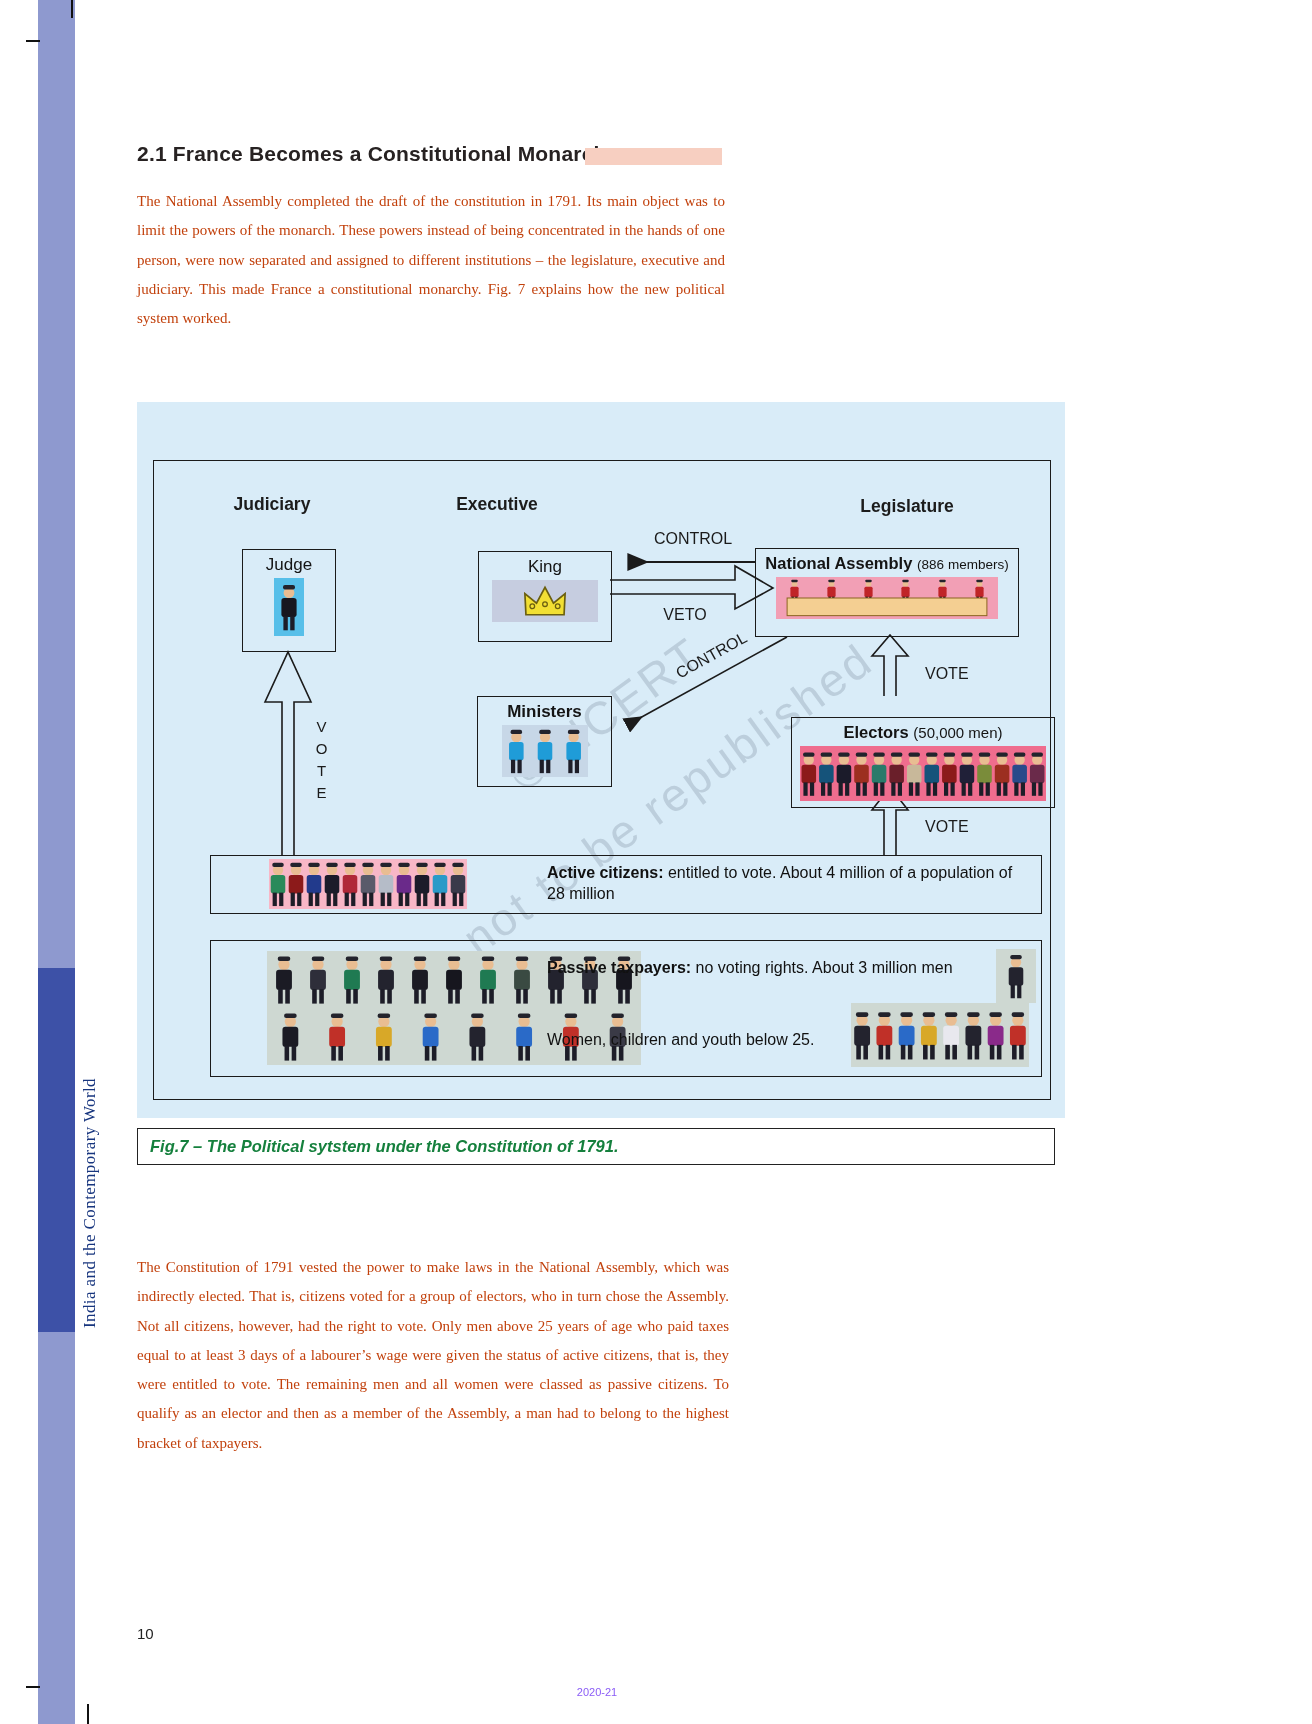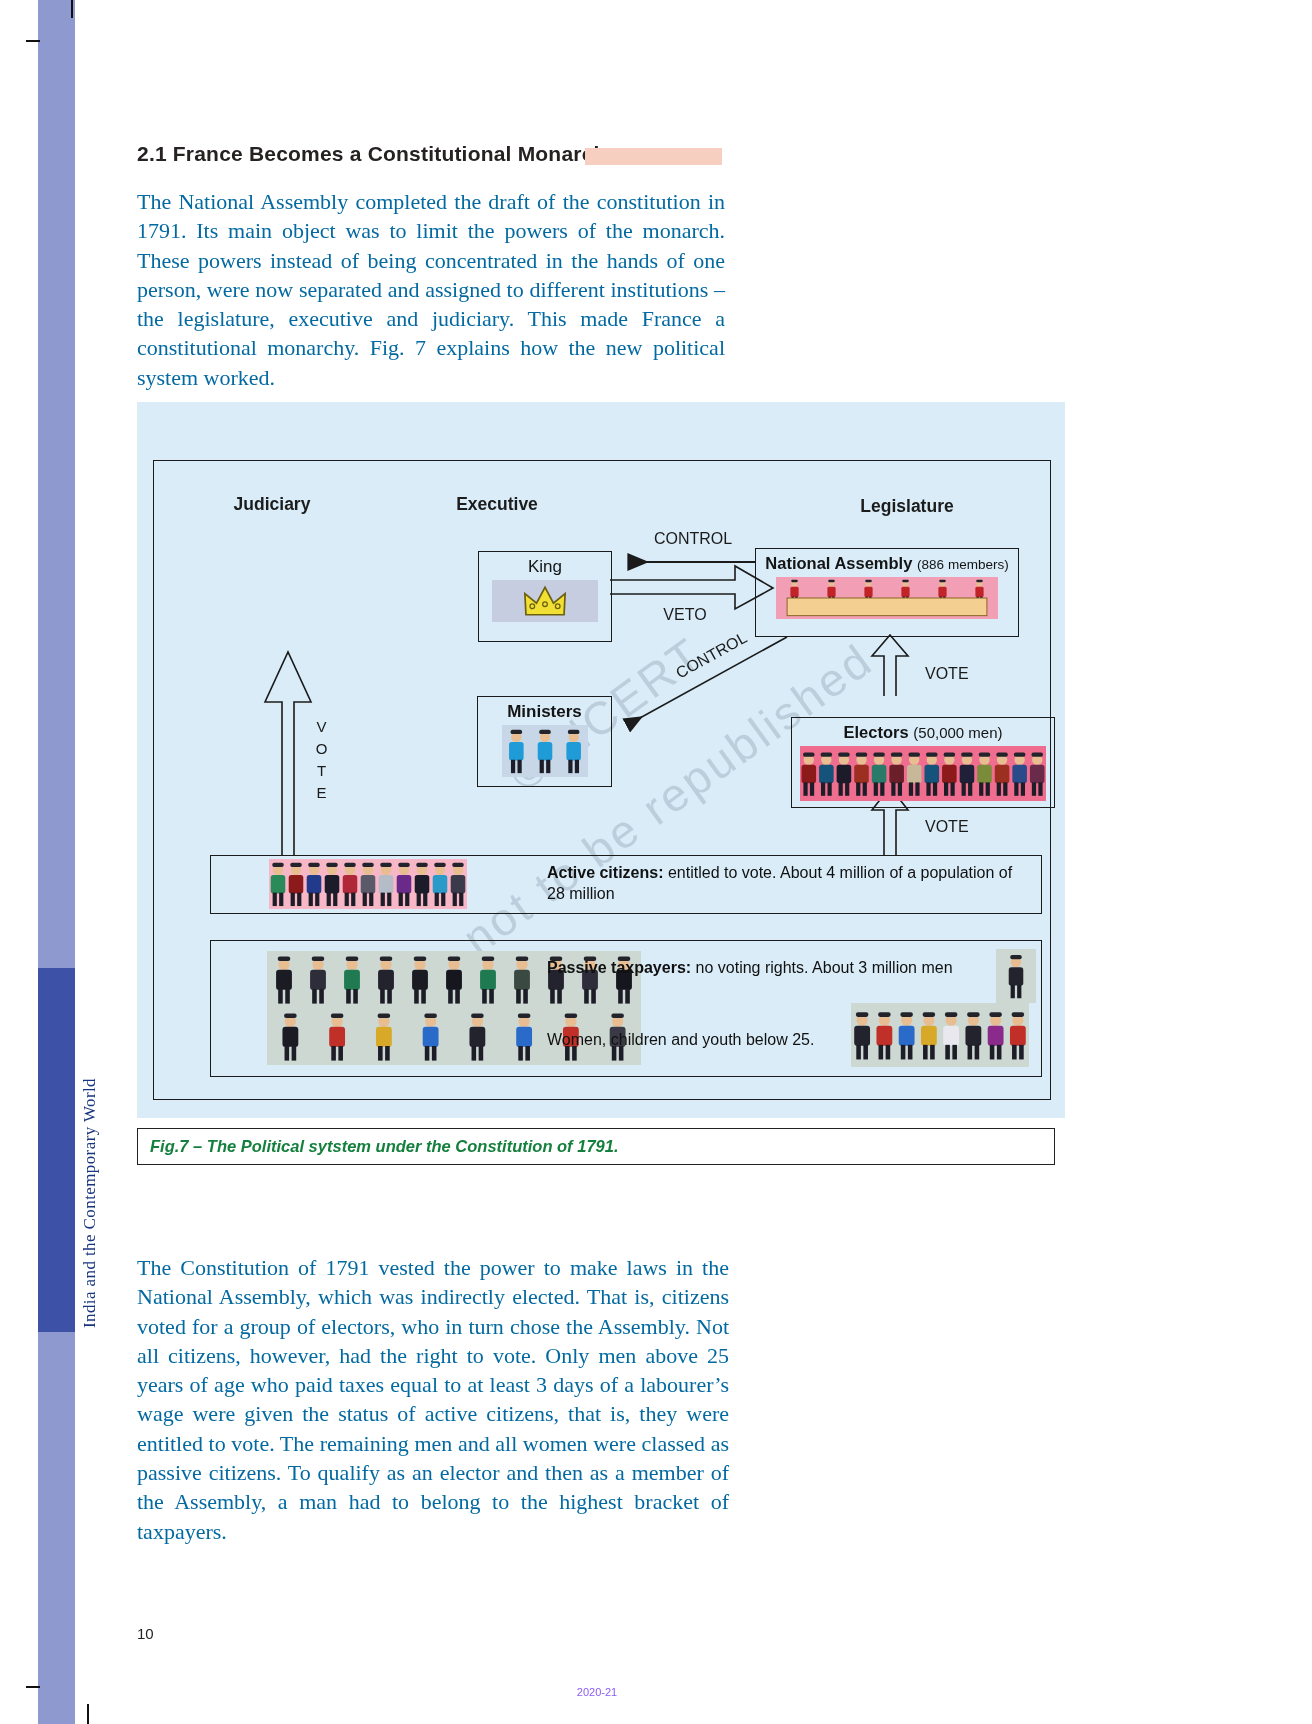--- a/index.html
+++ b/index.html
@@ -10,21 +10,21 @@
   .strip-dark{position:absolute;left:38px;top:968px;width:37px;height:364px;background:#3d51a7;}
   .sidebar-vtext{position:absolute;left:80px;top:1028px;height:300px;
         writing-mode:vertical-rl;transform:rotate(180deg);
         font-family:"Liberation Serif",serif;font-size:17px;color:#17357e;letter-spacing:.4px;white-space:nowrap;}
   .cropmark{position:absolute;background:#111;}
   
   .heading{position:absolute;left:137px;top:142px;font-size:21px;font-weight:bold;color:#272222;letter-spacing:.2px;}
   .heading-bar{position:absolute;left:585px;top:148px;width:137px;height:17px;background:#f7cfc1;}
   
   .para{position:absolute;left:137px;width:588px;font-family:"Liberation Serif",serif;
-        font-size:22px;line-height:29.3px;text-align:justify;color:#0369a1;}
+        font-size:15px;line-height:29.3px;text-align:justify;color:#c2410c;}
   #para1{top:187px;}
   #para2{top:1253px;width:592px;}
   
   .panel{position:absolute;left:137px;top:402px;width:928px;height:716px;background:#d9ecf8;}
   .inner-box{position:absolute;left:16px;top:58px;width:896px;height:638px;border:1.5px solid #1b1b1b;}
   .col-head{position:absolute;font-size:17.5px;font-weight:bold;color:#1c1c1c;text-align:center;}
   .node{position:absolute;border:1.4px solid #1b1b1b;display:flex;flex-direction:column;align-items:center;}
   .node-label{font-size:17px;color:#141414;margin-top:5px;white-space:nowrap;}
   .node-label b{font-size:16.5px;}
   .node-label .sub{font-size:13.5px;font-weight:normal;}
@@ -97,20 +97,32 @@
       <path d="M747,294 L747,254 L735,254 L753,233 L771,254 L759,254 L759,294" fill="none" stroke="#1b1b1b" stroke-width="1.6"></path>
       <text class="arrow-label" x="788" y="277">VOTE</text>
 
       <path d="M747,453 L747,408 L735,408 L753,385 L771,408 L759,408 L759,453" fill="none" stroke="#1b1b1b" stroke-width="1.6"></path>
       <text class="arrow-label" x="788" y="430">VOTE</text>
 
       <path d="M145,453 L145,300 L128,300 L151,250 L174,300 L157,300 L157,453" fill="none" stroke="#1b1b1b" stroke-width="1.6"></path>
     </svg>
     <div class="vtext" style="left:176px;top:316px;">VOTE</div>
 
+    <div class="node" style="left:105px;top:147px;width:92px;height:101px;">
+      <div class="node-label">Judge</div>
+      <div class="img" style="width: 30px; height: 58px; background: rgb(87, 191, 233);"><svg width="30" height="58">
+            <g transform="translate(3,5.5) scale(2)">
+              <circle cx="6" cy="4.6" r="2.7" fill="#e9bd92"></circle>
+              <rect x="3" y="0.8" width="6" height="2.2" rx="1" fill="#23232c"></rect>
+              <rect x="2.2" y="7.2" width="7.6" height="9.6" rx="1.4" fill="#17171f"></rect>
+              <rect x="3.2" y="16.4" width="2.2" height="7" fill="#1d1d28"></rect>
+              <rect x="6.6" y="16.4" width="2.2" height="7" fill="#1d1d28"></rect>
+            </g>
+          </svg></div>
+    </div>
 
     <div class="node" style="left:341px;top:149px;width:132px;height:89px;">
       <div class="node-label">King</div>
       <div class="img" style="width:106px;height:42px;background:#c6cde0;display:flex;align-items:center;justify-content:center;">
         <svg viewBox="0 0 44 34" width="96" height="36">
           <path d="M4 30 L3 10 L14 19 L22 4 L30 19 L41 10 L40 30 Z" fill="#f2df33" stroke="#6b5f10" stroke-width="1.6"></path>
           <circle cx="10" cy="22" r="2.2" fill="none" stroke="#6b5f10" stroke-width="1.2"></circle>
           <circle cx="22" cy="20" r="2.2" fill="none" stroke="#6b5f10" stroke-width="1.2"></circle>
           <circle cx="34" cy="22" r="2.2" fill="none" stroke="#6b5f10" stroke-width="1.2"></circle>
         </svg>

